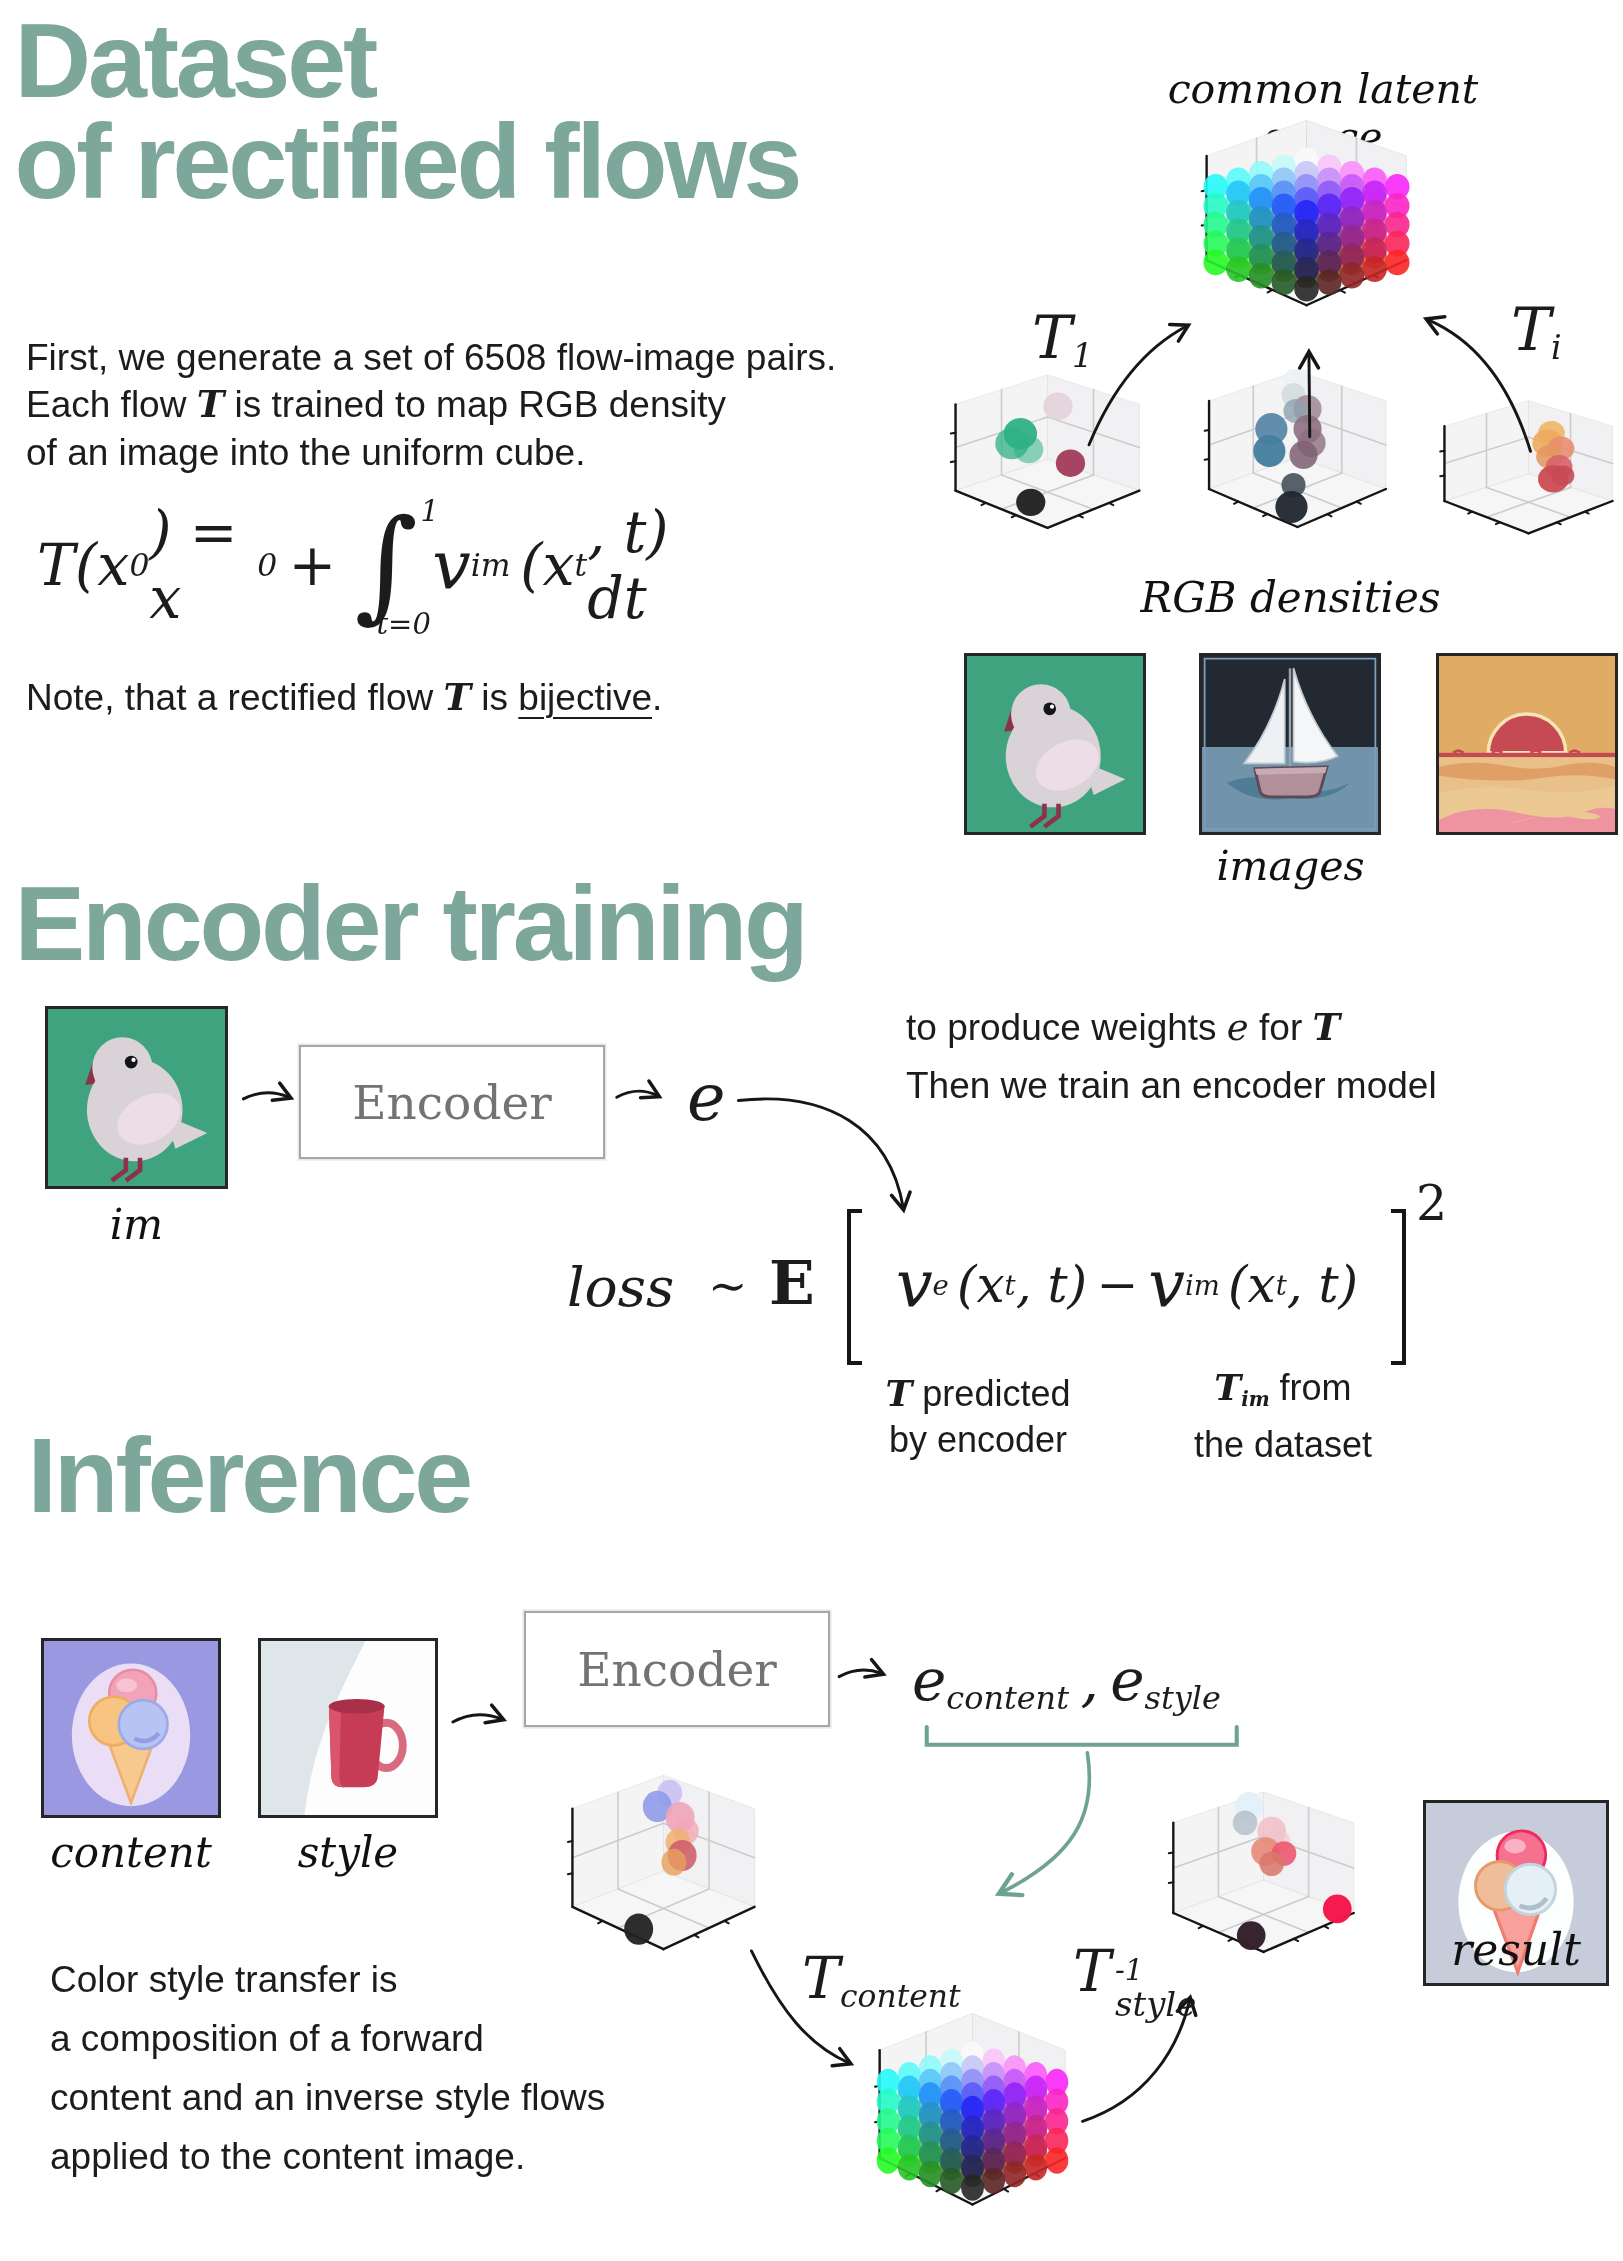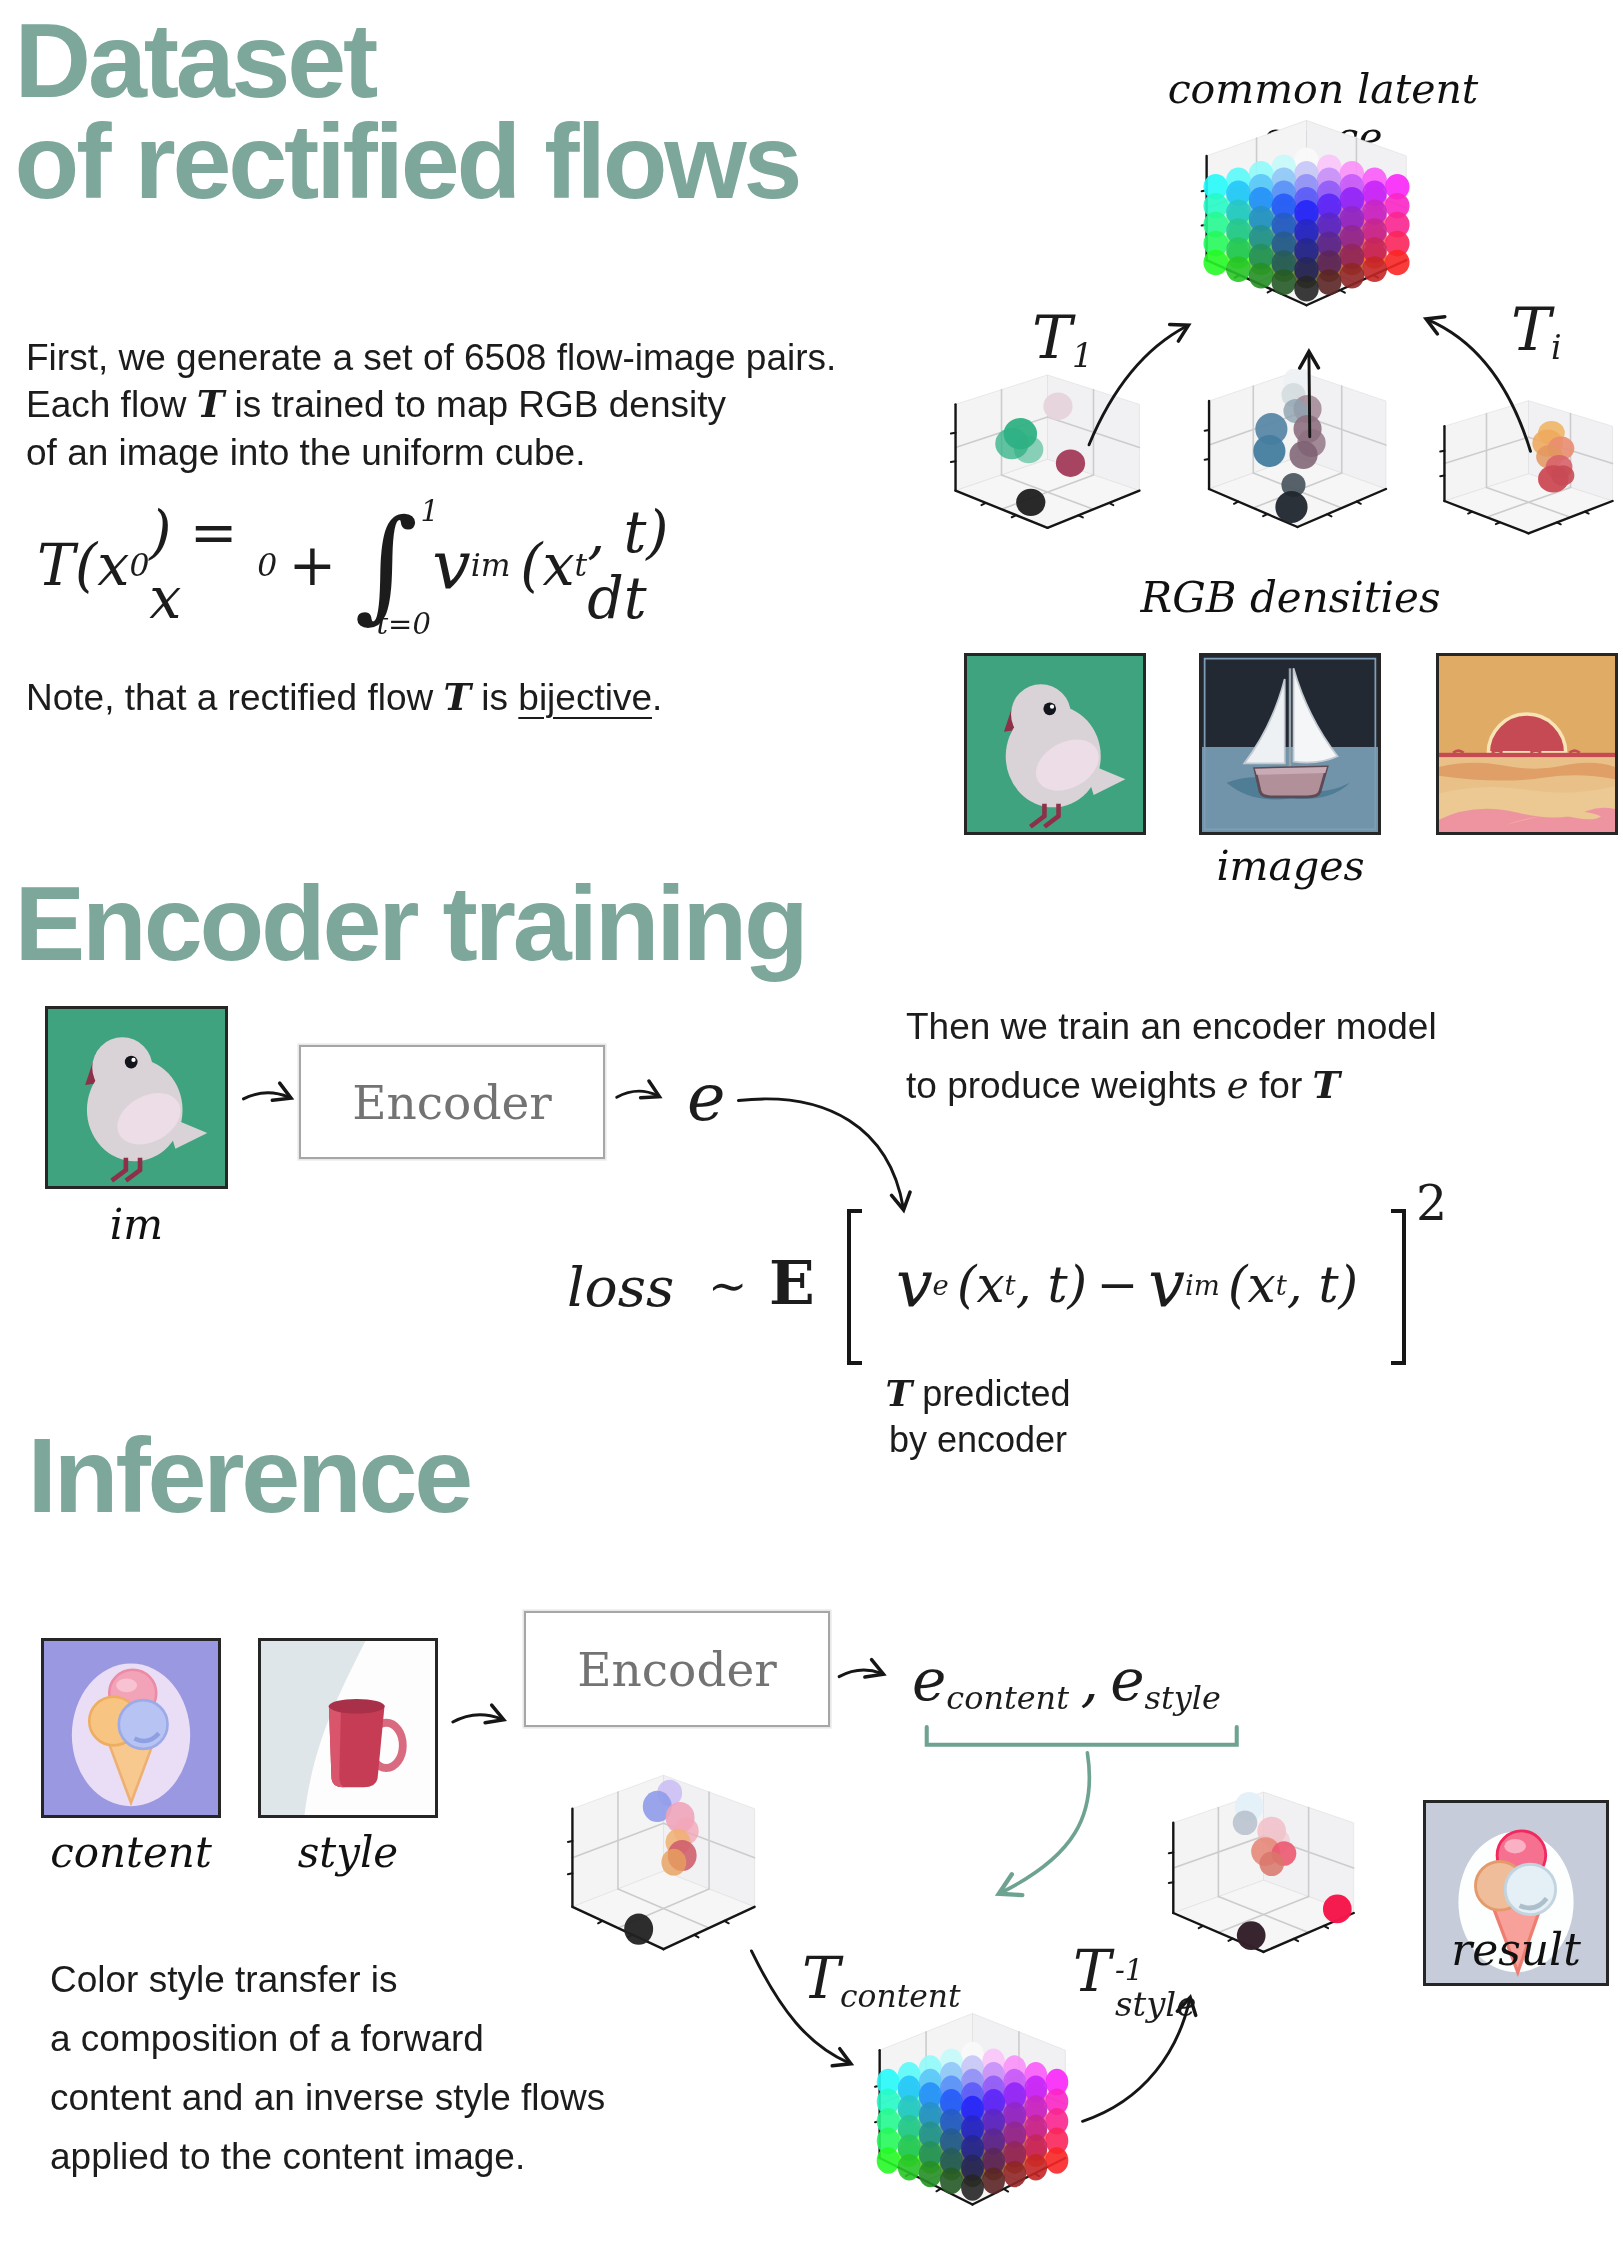--- a/index.html
+++ b/index.html
@@ -359,22 +359,22 @@
   </div>
   <div class="abs cap" style="left:45px;top:1200px;width:183px;font-size:42px;">im</div>
 
   <div class="abs enc" style="left:299px;top:1045px;width:306px;height:114px;">
       <span>Encoder</span>
     </div>
 
   <div class="abs mi" style="left:687px;top:1060px;font-size:65px;">e</div>
 
   <div class="abs body" style="left:906px;top:998px;line-height:58px;">
+    <div><span>to produce weights </span><span class="mi">e</span><span> for </span><span class="mbT">T</span></div>
     <div>Then we train an encoder model</div>
-    <div><span>to produce weights </span><span class="mi">e</span><span> for </span><span class="mbT">T</span></div>
   </div>
 
   <div class="abs mi" style="left:567px;top:1255px;font-size:55px;">loss</div>
   <div class="abs" style="left:708px;top:1258px;font-size:47px;font-family:'DejaVu Serif',serif;">∼</div>
   <div class="abs" style="left:769px;top:1248px;font-size:60px;font-family:'DejaVu Serif',serif;font-weight:700;">E</div>
   <div class="abs brk brkL" style="left:847px;top:1209px;height:156px;"></div>
   <div class="abs frow mi" style="left:865px;top:1240px;width:524px;height:89px;justify-content:center;font-size:50px;">
     <span style="font-size:65px;">v</span>
       <span class="sb">e</span>
       <span style="margin-left:8px;">(x</span>
@@ -386,20 +386,24 @@
       <span style="margin-left:8px;">(x</span>
       <span class="sb">t</span>
       <span>, t)</span>
   </div>
   <div class="abs brk brkR" style="left:1391px;top:1209px;height:156px;"></div>
   <div class="abs" style="left:1416px;top:1175px;font-size:49px;font-family:'DejaVu Serif',serif;">2</div>
 
   <div class="abs body" style="left:852px;top:1370px;width:252px;text-align:center;font-size:36px;line-height:46px;">
     <div><span class="mbT">T</span><span> predicted</span></div>
     <div>by encoder</div>
+  </div>
+  <div class="abs body" style="left:1153px;top:1364px;width:260px;text-align:center;font-size:36px;line-height:46px;">
+    <div><span class="mbT">T</span><span class="mbT sb">im</span><span> from</span></div>
+    <div>the dataset</div>
   </div>
 
   <div class="abs h1" style="left:14.6px;top:1425px;margin-left:13px;">Inference</div>
 
   <div class="abs tile" style="left:41px;top:1638px;width:180px;height:180px;">
     <svg viewBox="0 0 100 100" preserveAspectRatio="none">
       <rect width="100" height="100" fill="#9b98e2"></rect>
       <ellipse cx="50" cy="54" rx="34" ry="41" fill="#e9def5"></ellipse>
       <circle cx="51" cy="30" r="13.5" fill="#f2a3b8" stroke="#ec8ba6" stroke-width="1.5"></circle>
       <ellipse cx="47.5" cy="25.5" rx="6" ry="4" fill="#f7c2d1"></ellipse>

